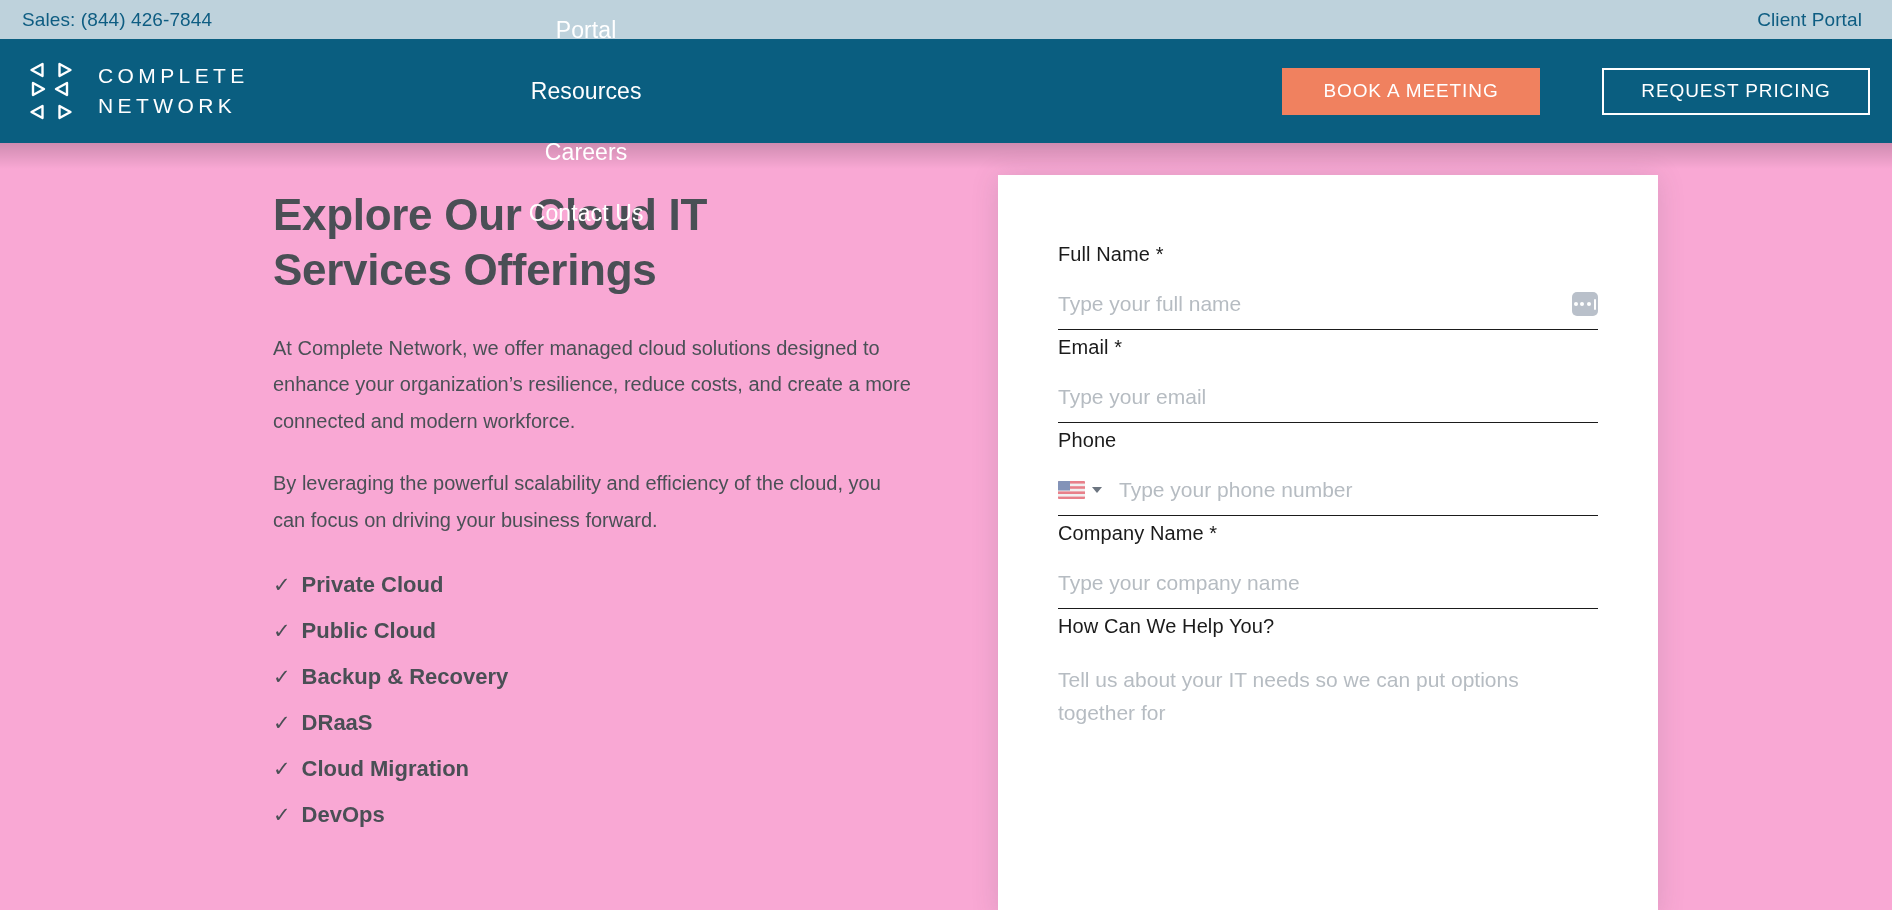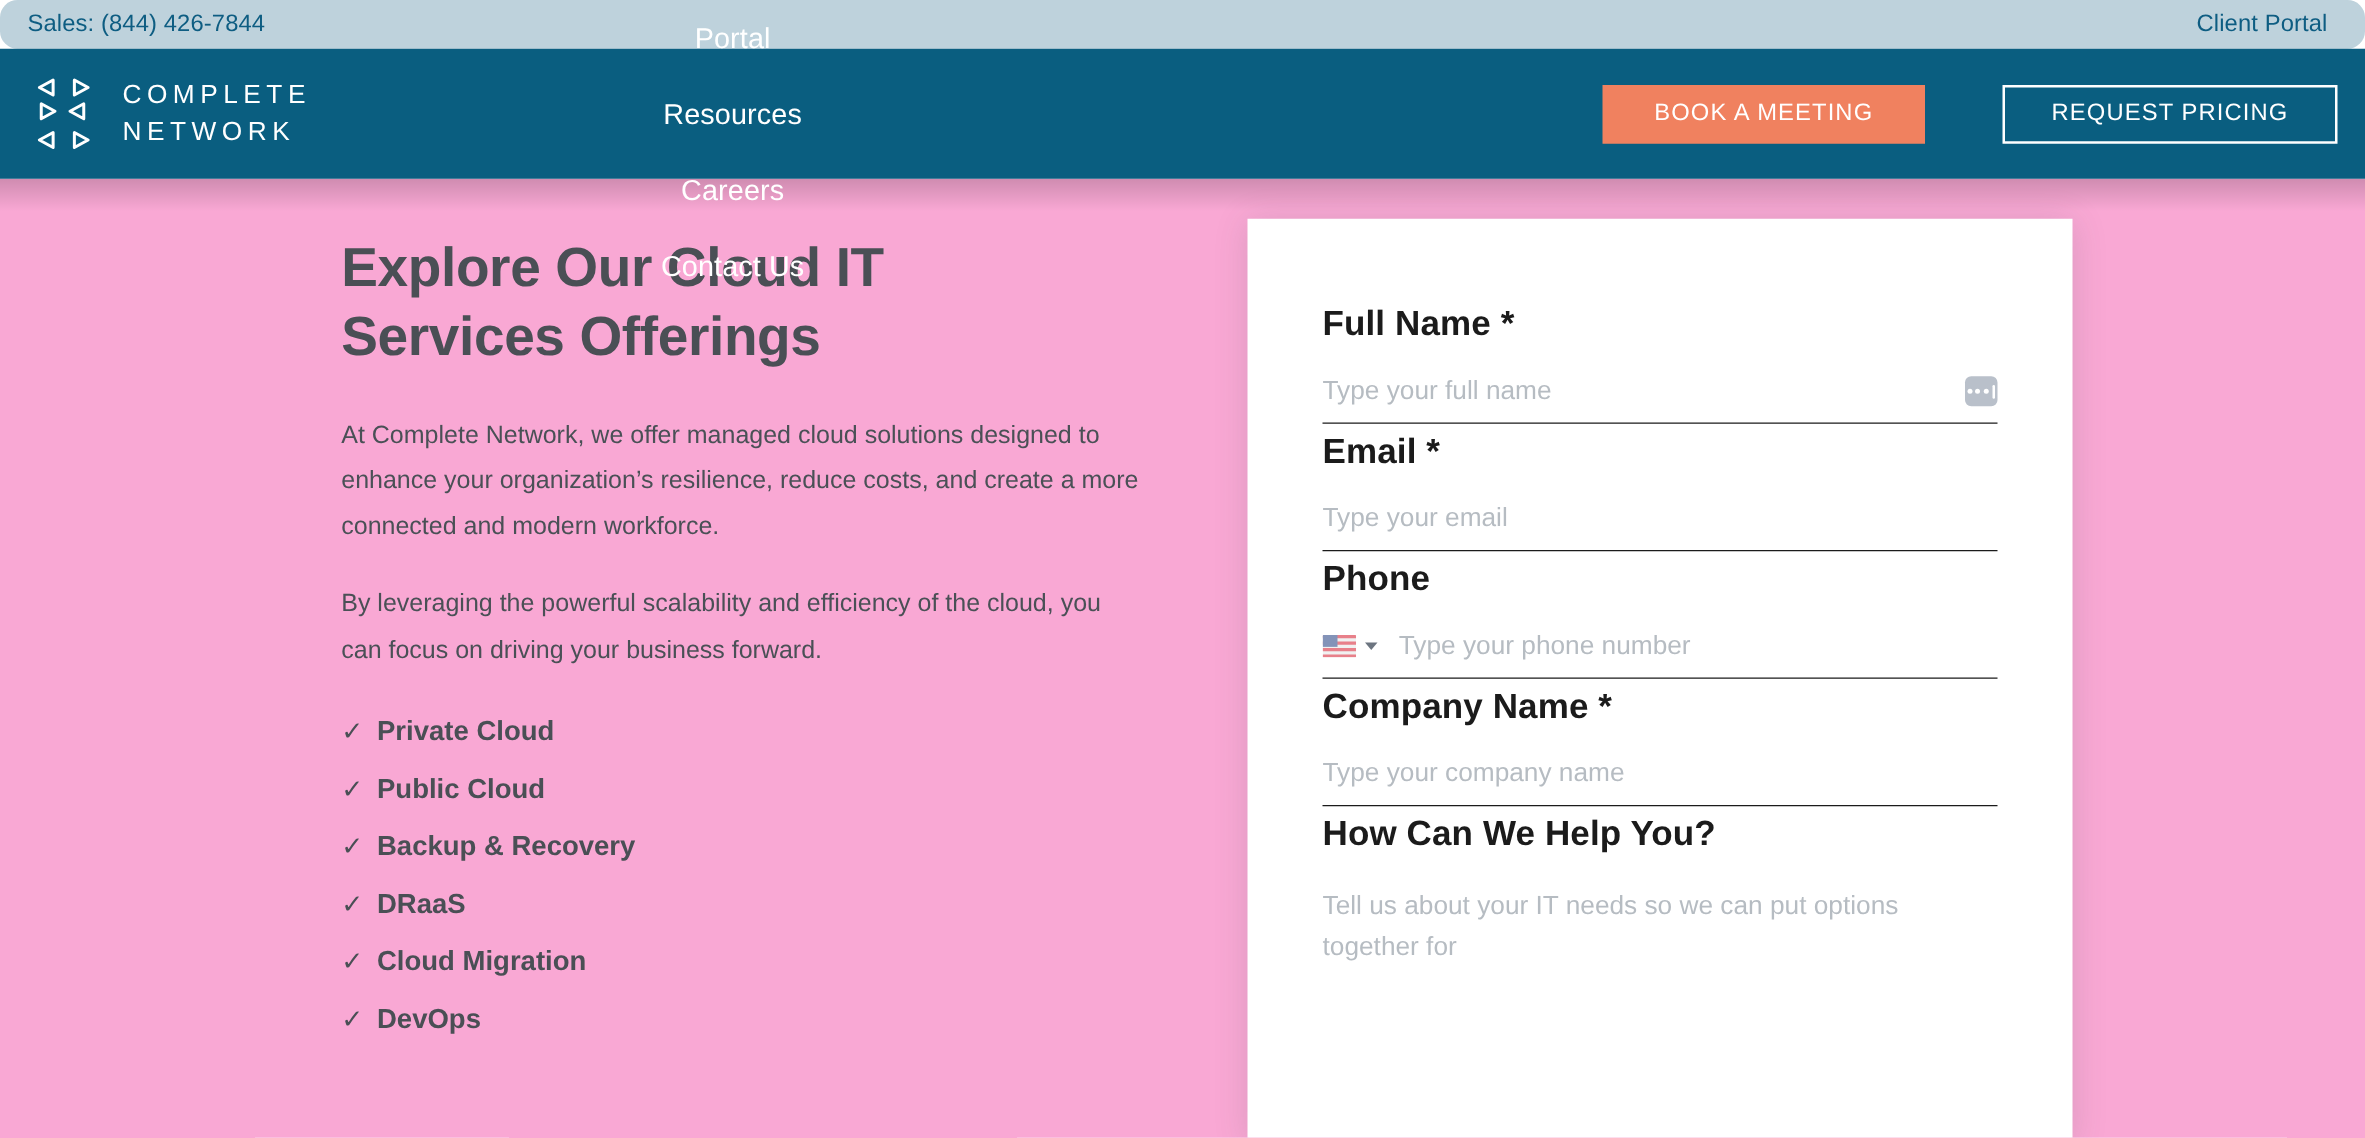--- a/index.html
+++ b/index.html
@@ -18,21 +18,20 @@
   }
 
   
   .topbar {
     height: 39px;
     background: #bed2dc;
     display: flex;
     align-items: center;
     justify-content: space-between;
     padding: 0 22px 0 22px;
-    border-radius: 14px;
   }
   .topbar a {
     color: #0e5d82;
     font-size: 19px;
     text-decoration: none;
     letter-spacing: .1px;
   }
   .topbar-right { padding-right: 8px; margin-left: 36px; }
 
   
@@ -190,23 +189,23 @@
   .card {
     width: 660px;
     background: #ffffff;
     box-shadow: 0 2px 26px rgba(60,72,88,.16);
     padding: 68px 60px 0 60px;
     min-height: 740px;
   }
 
   .field { margin-bottom: 6px; }
   .field-label {
-    font-size: 28px;
+    font-size: 20px;
     color: #1b1b1b;
-    font-weight: 700;
+    font-weight: 400;
     margin-bottom: 26px;
     display: block;
     letter-spacing: .1px;
   }
   .field-input-row {
     display: flex;
     align-items: center;
     border-bottom: 1.5px solid #1b1b1b;
     padding-bottom: 13px;
     position: relative;

